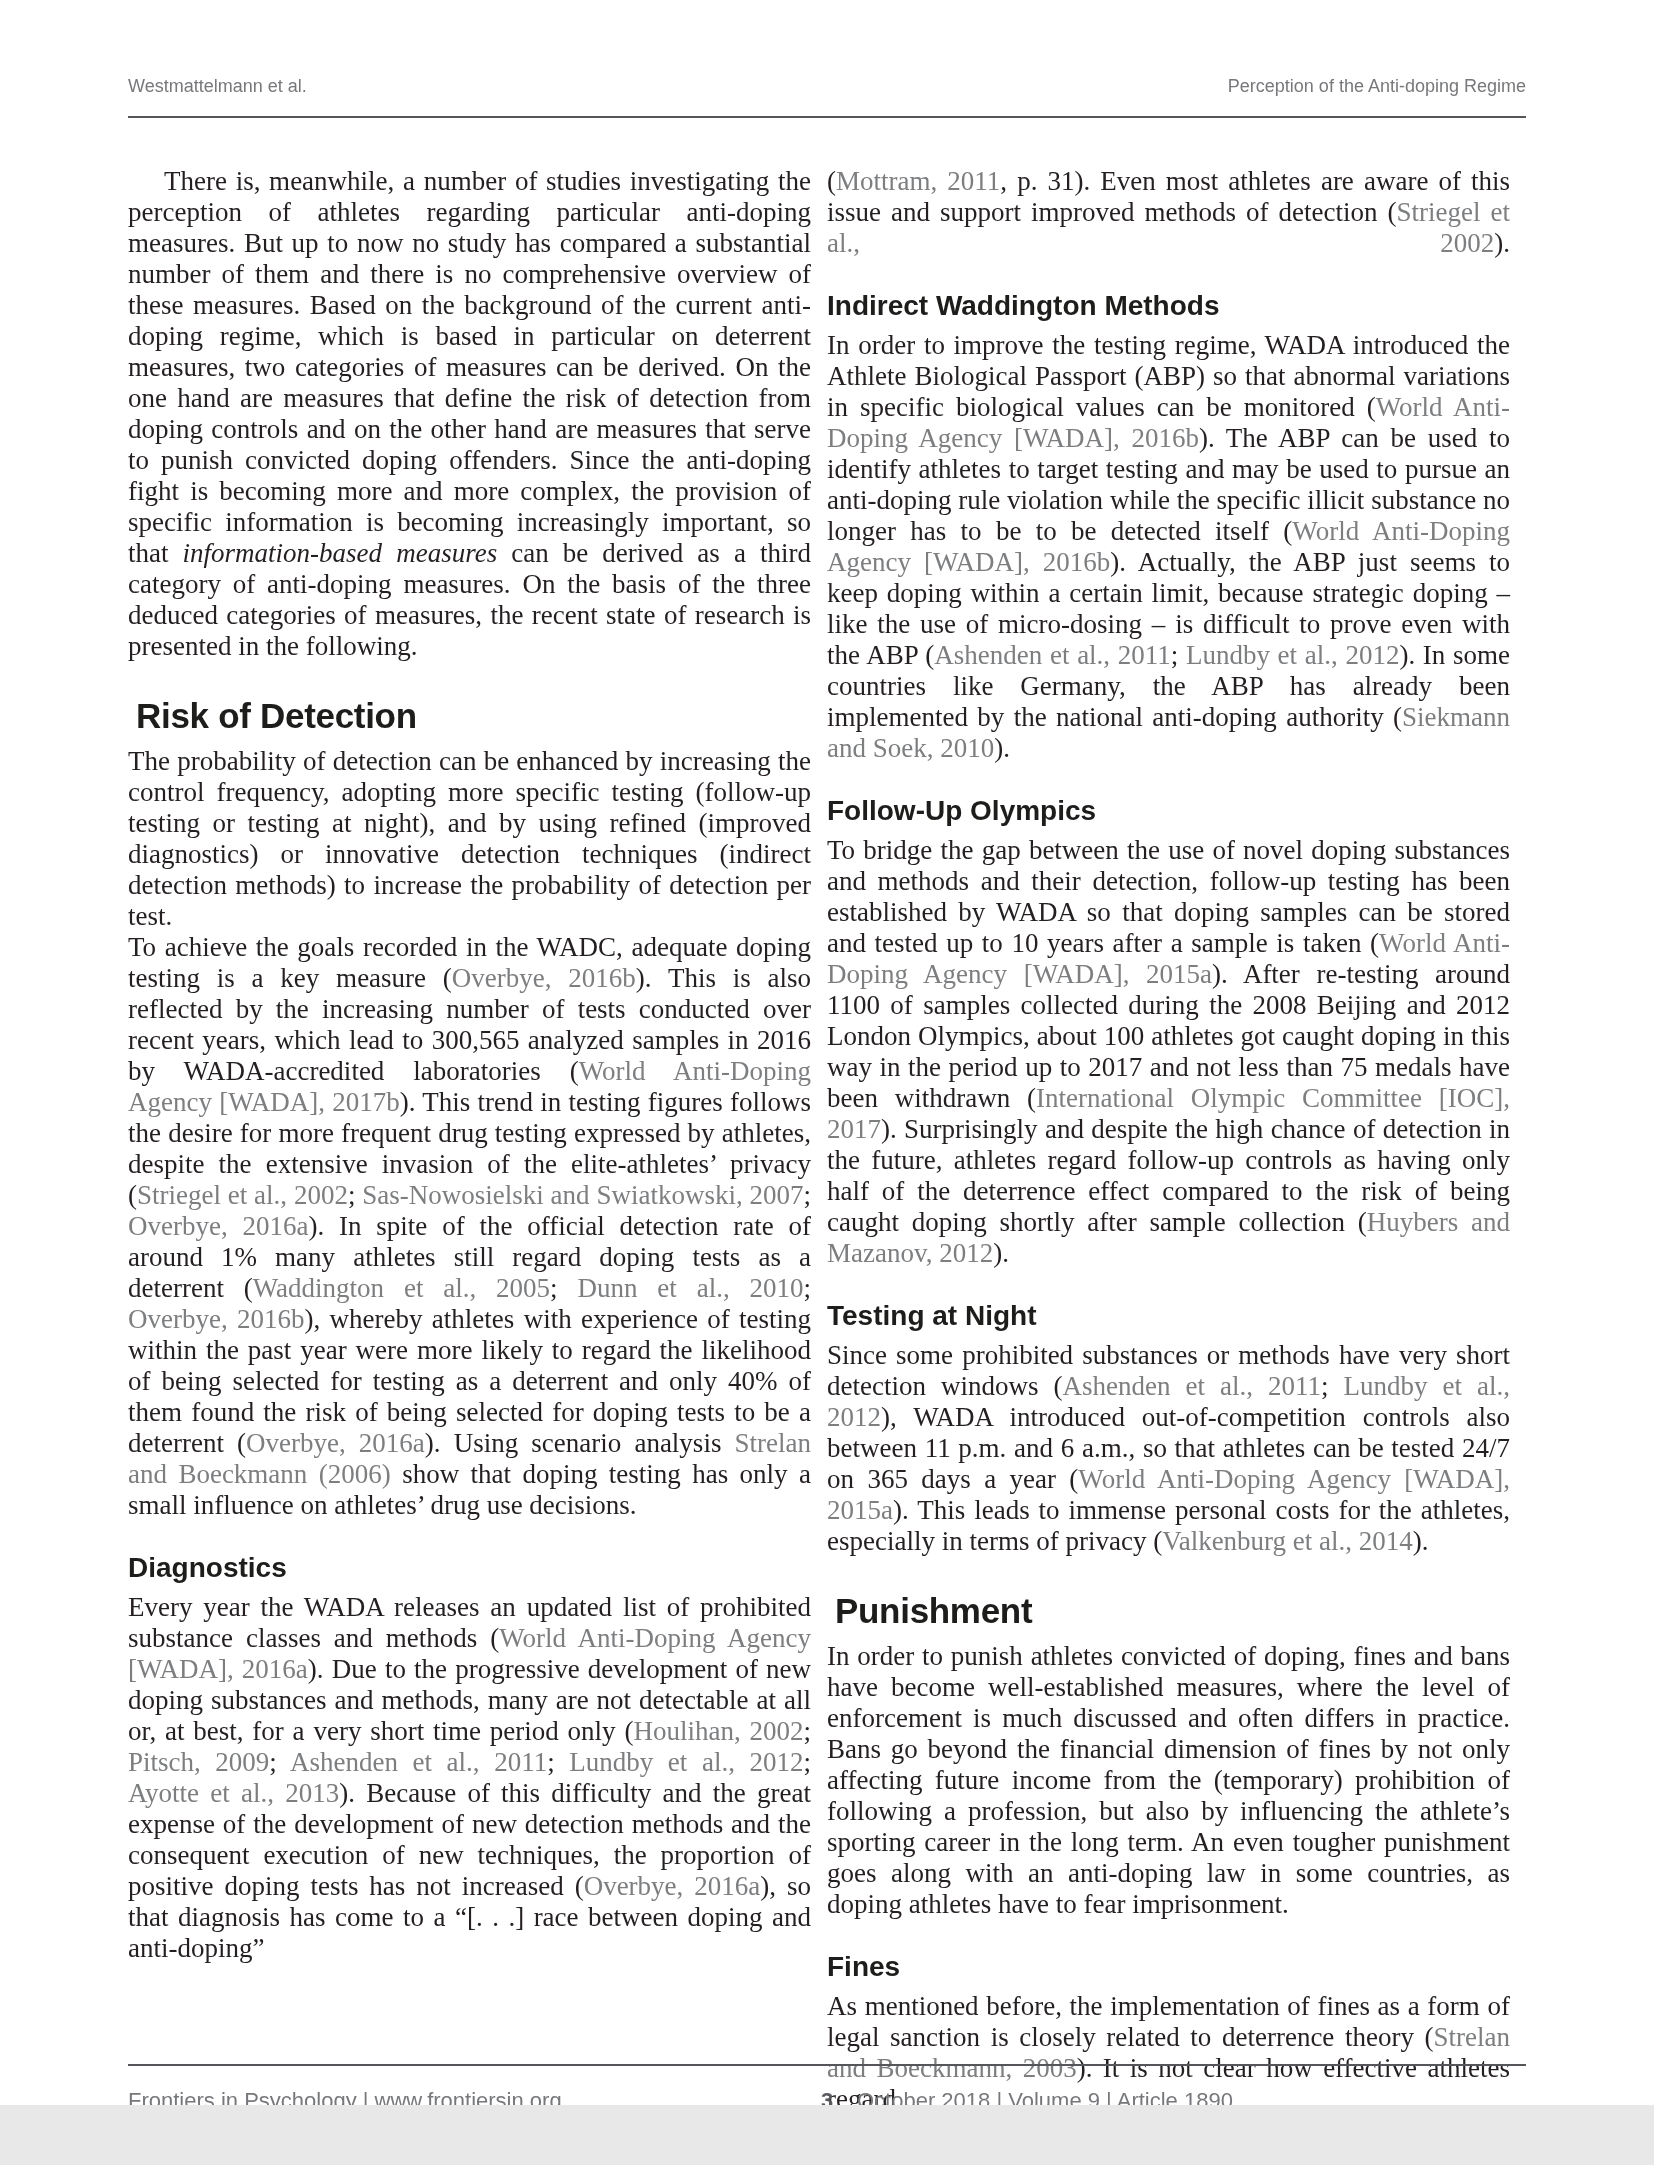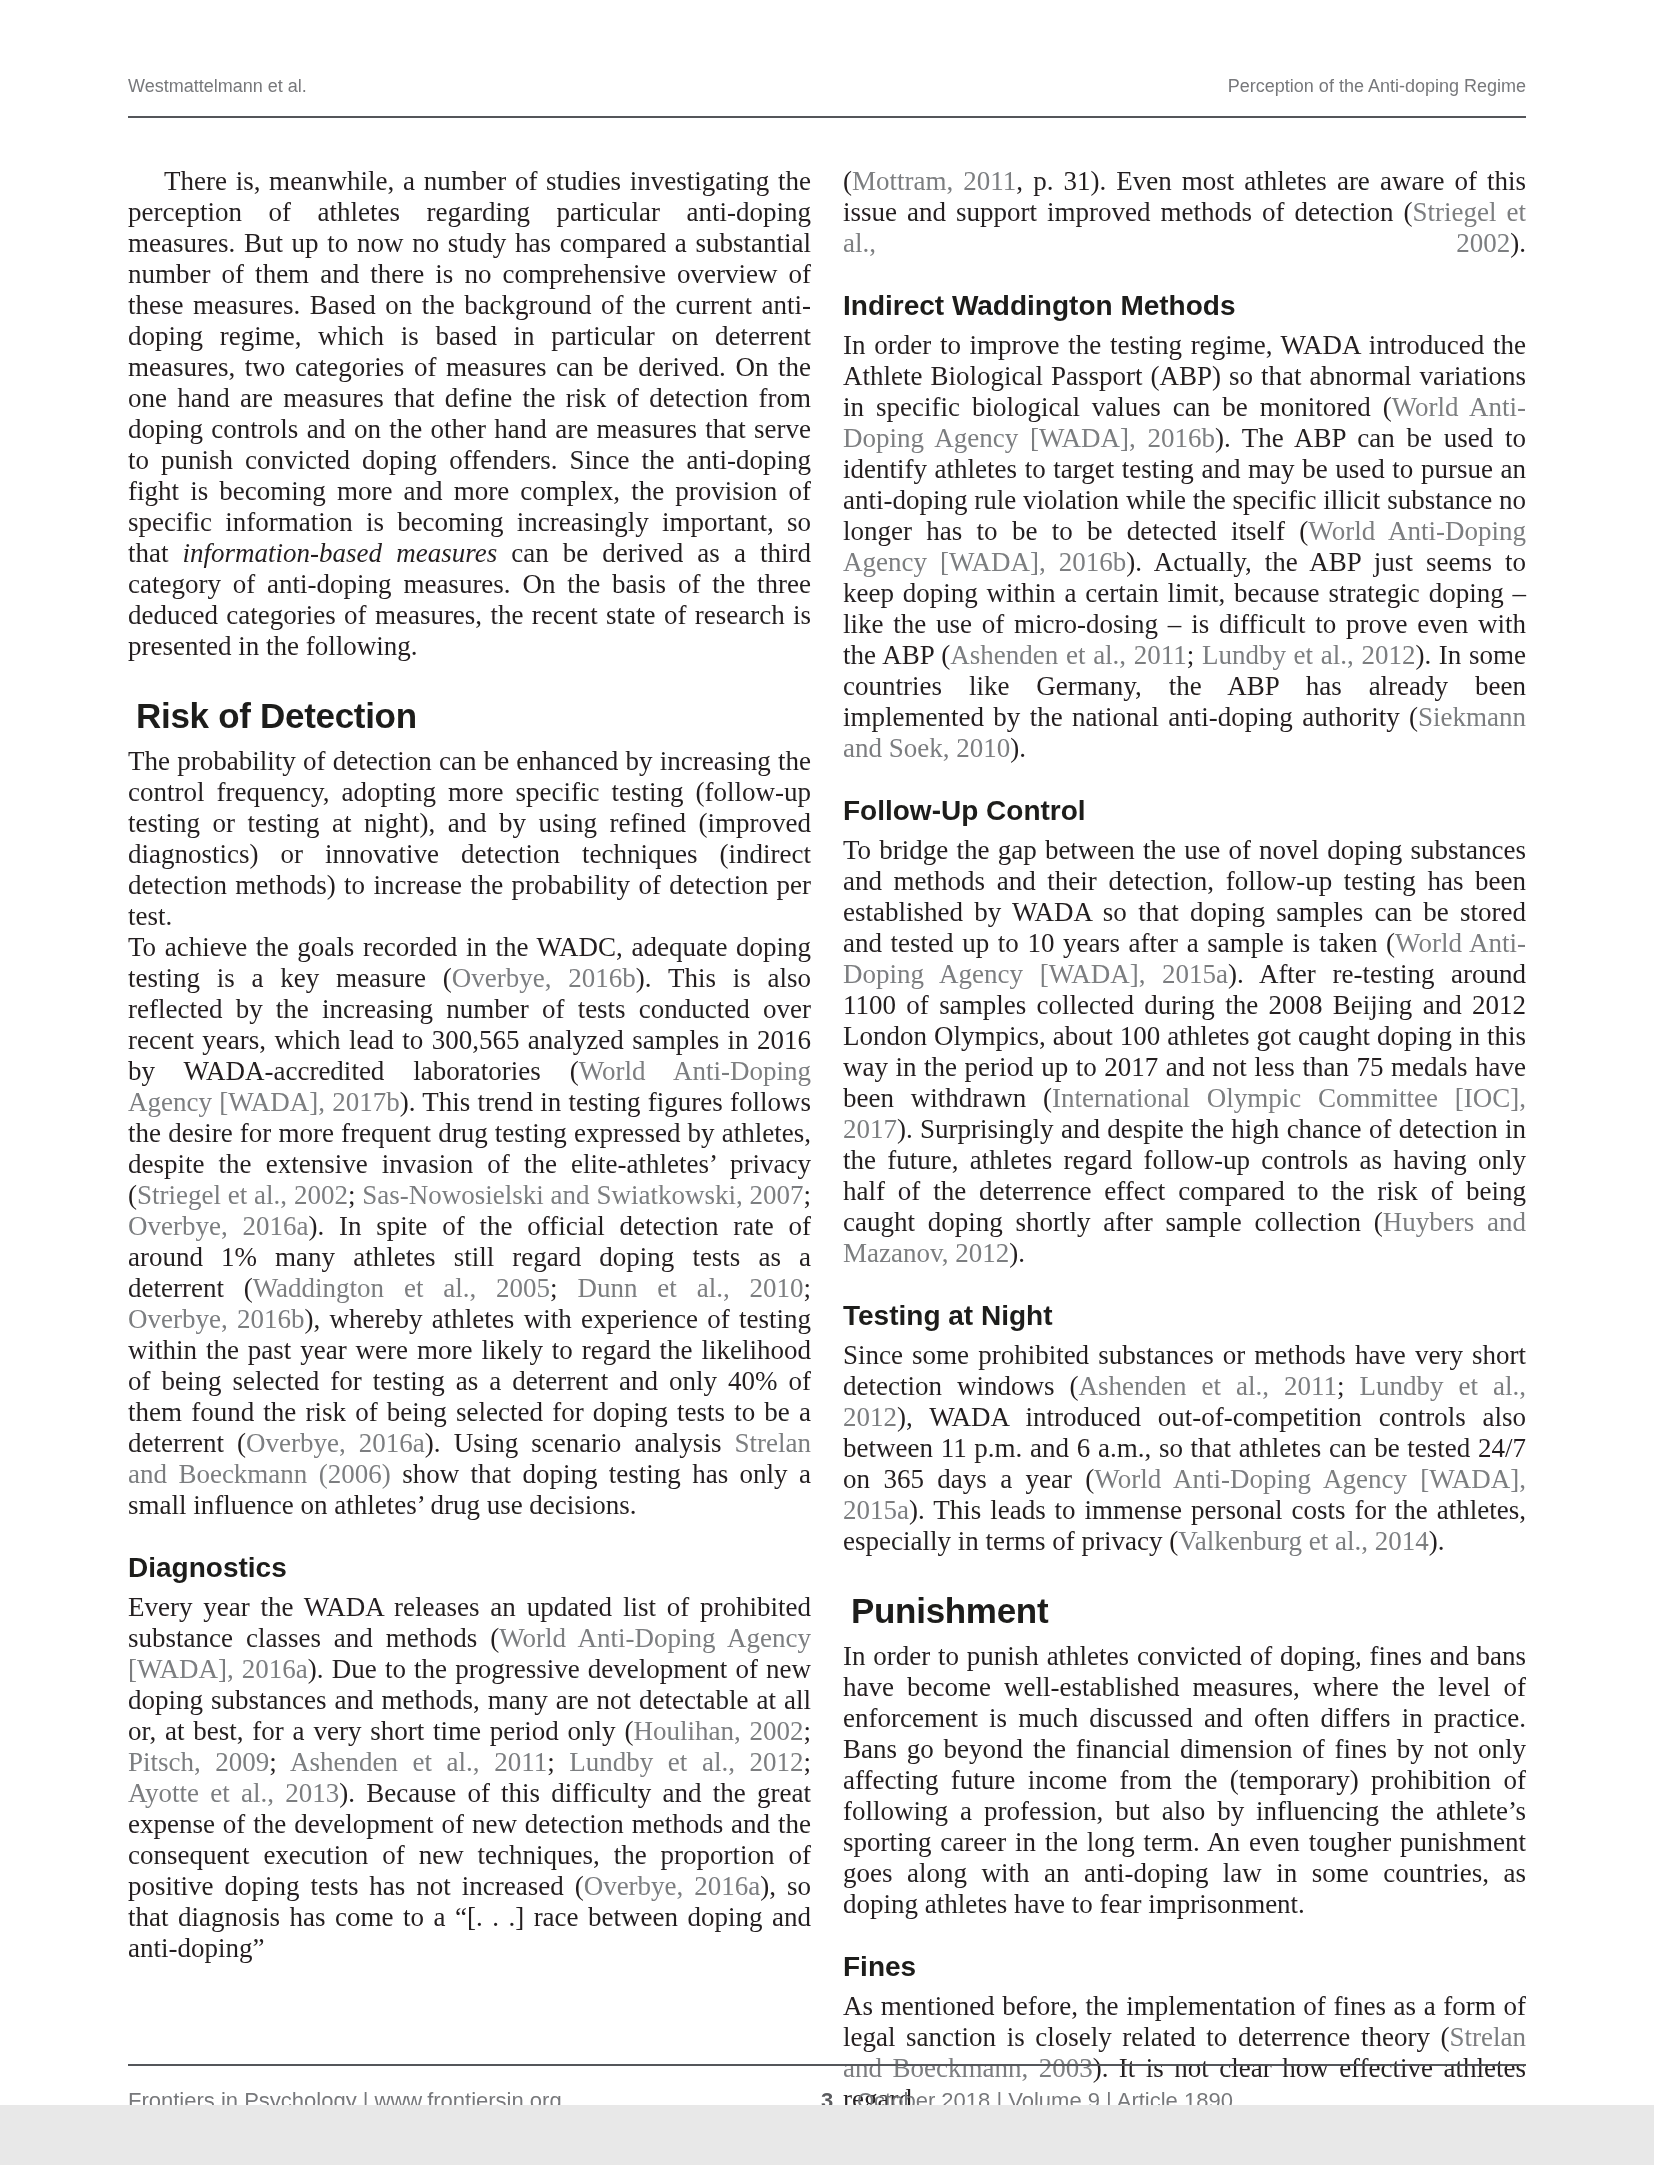--- a/index.html
+++ b/index.html
@@ -26,21 +26,21 @@
   .header-rule{
     position:absolute;
     top:116px; left:128px; right:128px;
     border-top:2px solid var(--rule-color,#54565a);
   }
   .columns{
     position:absolute;
     top:166px; left:128px;
     width:1398px;
     display:flex;
-    gap:32px;
+    gap:16px;
   }
   .col{
     width:683px;
     font-size:27px;
     line-height:31px;
     text-align:justify;
     hyphens:none;
   }
   .body-para{
     margin:0;
@@ -106,21 +106,21 @@
         <div class="section-heading">Risk of Detection</div>
         <p class="body-para"><span>The probability of detection can be enhanced by increasing the control frequency, adopting more specific testing (follow-up testing or testing at night), and by using refined (improved diagnostics) or innovative detection techniques (indirect detection methods) to increase the probability of detection per test.</span></p>
         <p class="body-para"><span>To achieve the goals recorded in the WADC, adequate doping testing is a key measure (</span><span class="cite">Overbye, 2016b</span><span>). This is also reflected by the increasing number of tests conducted over recent years, which lead to 300,565 analyzed samples in 2016 by WADA-accredited laboratories (</span><span class="cite">World Anti-Doping Agency [WADA], 2017b</span><span>). This trend in testing figures follows the desire for more frequent drug testing expressed by athletes, despite the extensive invasion of the elite-athletes’ privacy (</span><span class="cite">Striegel et al., 2002</span><span>; </span><span class="cite">Sas-Nowosielski and Swiatkowski, 2007</span><span>; </span><span class="cite">Overbye, 2016a</span><span>). In spite of the official detection rate of around 1% many athletes still regard doping tests as a deterrent (</span><span class="cite">Waddington et al., 2005</span><span>; </span><span class="cite">Dunn et al., 2010</span><span>; </span><span class="cite">Overbye, 2016b</span><span>), whereby athletes with experience of testing within the past year were more likely to regard the likelihood of being selected for testing as a deterrent and only 40% of them found the risk of being selected for doping tests to be a deterrent (</span><span class="cite">Overbye, 2016a</span><span>). Using scenario analysis </span><span class="cite">Strelan and Boeckmann (2006)</span><span> show that doping testing has only a small influence on athletes’ drug use decisions.</span></p>
         <div class="sub-heading">Diagnostics</div>
         <p class="body-para justify-last"><span>Every year the WADA releases an updated list of prohibited substance classes and methods (</span><span class="cite">World Anti-Doping Agency [WADA], 2016a</span><span>). Due to the progressive development of new doping substances and methods, many are not detectable at all or, at best, for a very short time period only (</span><span class="cite">Houlihan, 2002</span><span>; </span><span class="cite">Pitsch, 2009</span><span>; </span><span class="cite">Ashenden et al., 2011</span><span>; </span><span class="cite">Lundby et al., 2012</span><span>; </span><span class="cite">Ayotte et al., 2013</span><span>). Because of this difficulty and the great expense of the development of new detection methods and the consequent execution of new techniques, the proportion of positive doping tests has not increased (</span><span class="cite">Overbye, 2016a</span><span>), so that diagnosis has come to a “[. . .] race between doping and anti-doping”</span></p>
       </div>
     <div class="col">
         <p class="body-para justify-last"><span>(</span><span class="cite">Mottram, 2011</span><span>, p. 31). Even most athletes are aware of this issue and support improved methods of detection (</span><span class="cite">Striegel et al., 2002</span><span>).</span></p>
         <div class="sub-heading">Indirect Waddington Methods</div>
         <p class="body-para"><span>In order to improve the testing regime, WADA introduced the Athlete Biological Passport (ABP) so that abnormal variations in specific biological values can be monitored (</span><span class="cite">World Anti-Doping Agency [WADA], 2016b</span><span>). The ABP can be used to identify athletes to target testing and may be used to pursue an anti-doping rule violation while the specific illicit substance no longer has to be to be detected itself (</span><span class="cite">World Anti-Doping Agency [WADA], 2016b</span><span>). Actually, the ABP just seems to keep doping within a certain limit, because strategic doping – like the use of micro-dosing – is difficult to prove even with the ABP (</span><span class="cite">Ashenden et al., 2011</span><span>; </span><span class="cite">Lundby et al., 2012</span><span>). In some countries like Germany, the ABP has already been implemented by the national anti-doping authority (</span><span class="cite">Siekmann and Soek, 2010</span><span>).</span></p>
-        <div class="sub-heading">Follow-Up Control</div>
+        <div class="sub-heading">Follow-Up Olympics</div>
         <p class="body-para"><span>To bridge the gap between the use of novel doping substances and methods and their detection, follow-up testing has been established by WADA so that doping samples can be stored and tested up to 10 years after a sample is taken (</span><span class="cite">World Anti-Doping Agency [WADA], 2015a</span><span>). After re-testing around 1100 of samples collected during the 2008 Beijing and 2012 London Olympics, about 100 athletes got caught doping in this way in the period up to 2017 and not less than 75 medals have been withdrawn (</span><span class="cite">International Olympic Committee [IOC], 2017</span><span>). Surprisingly and despite the high chance of detection in the future, athletes regard follow-up controls as having only half of the deterrence effect compared to the risk of being caught doping shortly after sample collection (</span><span class="cite">Huybers and Mazanov, 2012</span><span>).</span></p>
         <div class="sub-heading">Testing at Night</div>
         <p class="body-para"><span>Since some prohibited substances or methods have very short detection windows (</span><span class="cite">Ashenden et al., 2011</span><span>; </span><span class="cite">Lundby et al., 2012</span><span>), WADA introduced out-of-competition controls also between 11 p.m. and 6 a.m., so that athletes can be tested 24/7 on 365 days a year (</span><span class="cite">World Anti-Doping Agency [WADA], 2015a</span><span>). This leads to immense personal costs for the athletes, especially in terms of privacy (</span><span class="cite">Valkenburg et al., 2014</span><span>).</span></p>
         <div class="section-heading">Punishment</div>
         <p class="body-para"><span>In order to punish athletes convicted of doping, fines and bans have become well-established measures, where the level of enforcement is much discussed and often differs in practice. Bans go beyond the financial dimension of fines by not only affecting future income from the (temporary) prohibition of following a profession, but also by influencing the athlete’s sporting career in the long term. An even tougher punishment goes along with an anti-doping law in some countries, as doping athletes have to fear imprisonment.</span></p>
         <div class="sub-heading">Fines</div>
         <p class="body-para justify-last"><span>As mentioned before, the implementation of fines as a form of legal sanction is closely related to deterrence theory (</span><span class="cite">Strelan and Boeckmann, 2003</span><span>). It is not clear how effective athletes regard</span></p>
       </div>
   </div>
 

